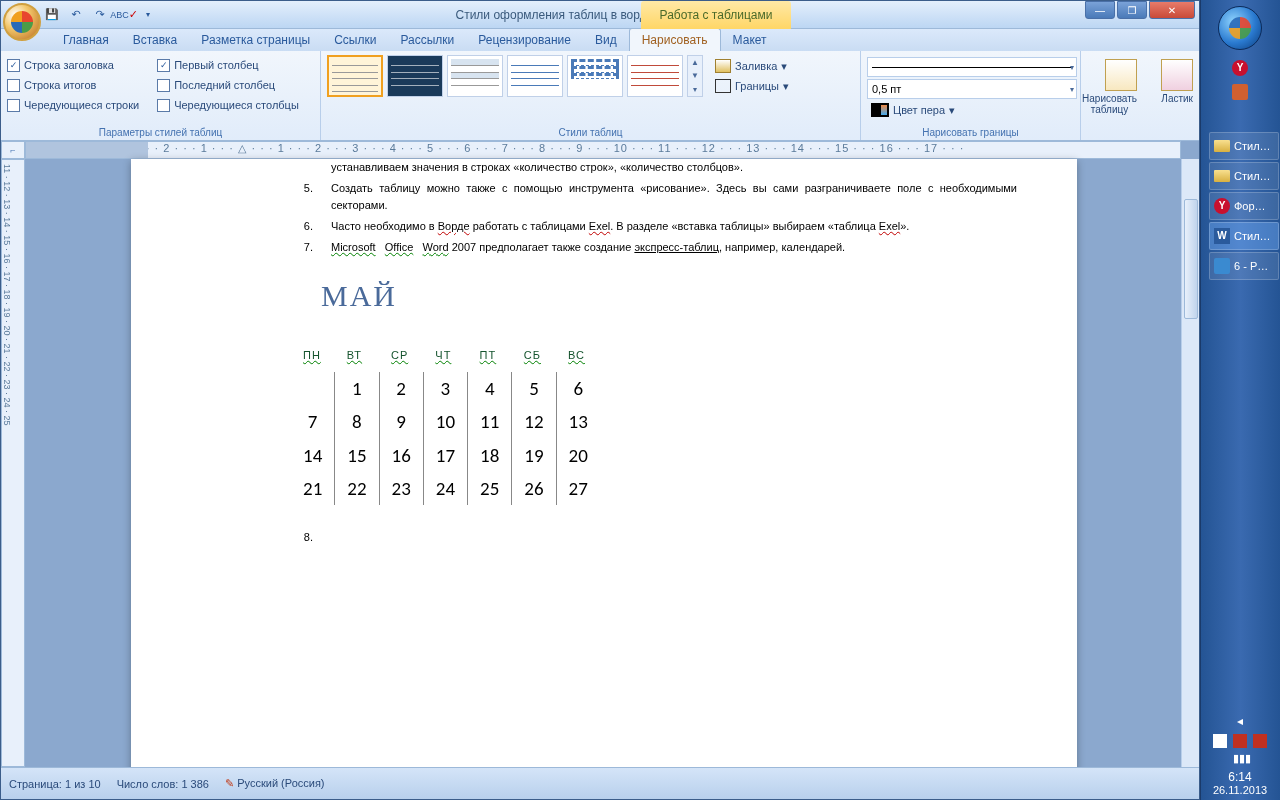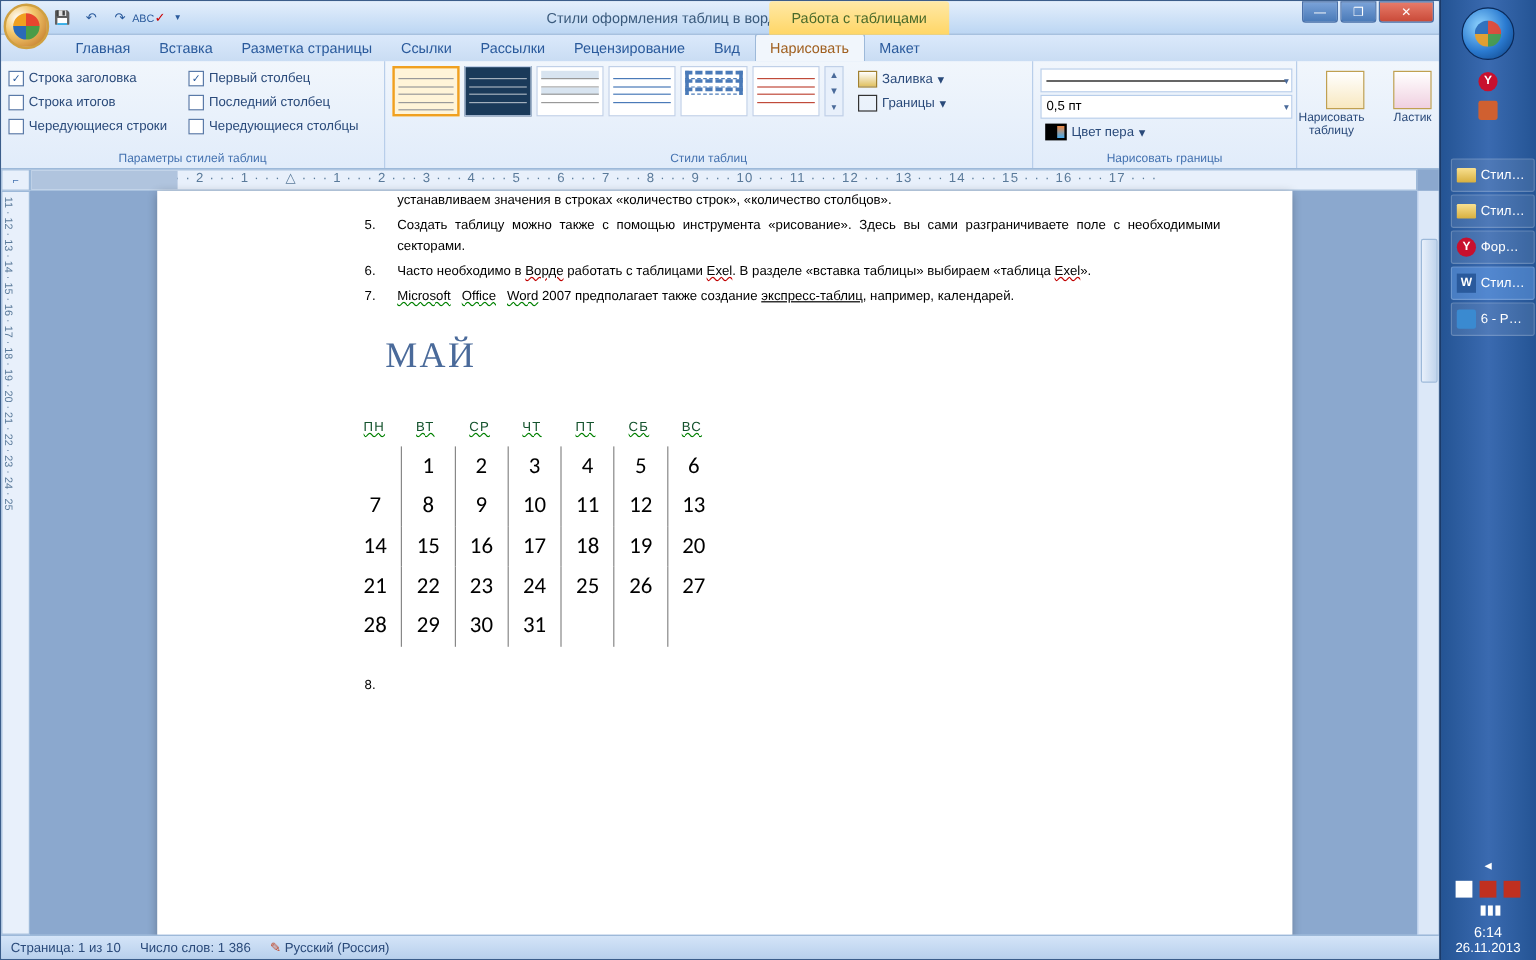--- a/index.html
+++ b/index.html
@@ -53,21 +53,21 @@
 .list-num{width:140px;text-align:right;padding-right:18px;flex-shrink:0;}
 .list-body{flex:1;}
 .wavy{text-decoration:underline wavy #c00000;text-decoration-thickness:1px;}
 .wavy-g{text-decoration:underline wavy #008000;text-decoration-thickness:1px;}
 .cal-title{font-family:Cambria,serif;font-size:30px;color:#4a6a9a;margin:18px 0 12px 130px;letter-spacing:2px;}
 .cal-table{margin-left:100px;border-collapse:collapse;}
 .cal-table th{font-family:Cambria,serif;font-size:20px;color:#14532d;font-weight:normal;padding:4px 12px;letter-spacing:1px;}
 .cal-table th span{border-bottom:1px wavy #008000;}
 .cal-table td{font-family:Calibri,sans-serif;font-size:19px;text-align:center;padding:2px 12px;border-right:1px solid #888;}
 .cal-table td:last-child{border-right:none;}
-.statusbar{height:20px;background:linear-gradient(#d4e4f8,#b8d0ec);border-top:1px solid #9db9d9;display:flex;align-items:center;padding:0 8px;color:#2a4a7a;gap:16px;position:relative;}
+.statusbar{height:32px;background:linear-gradient(#d4e4f8,#b8d0ec);border-top:1px solid #9db9d9;display:flex;align-items:center;padding:0 8px;color:#2a4a7a;gap:16px;position:relative;}
 .status-right{position:absolute;right:8px;display:flex;align-items:center;gap:8px;}
 .view-btns{display:flex;gap:1px;}
 .view-btn{width:20px;height:16px;border:1px solid #9db9d9;background:#e8f0fb;}
 .view-btn.active{background:#f8e8b0;border-color:#d0a040;}
 .zoom-slider{width:110px;height:4px;background:#9db9d9;position:relative;}
 .zoom-thumb{position:absolute;left:60%;top:-4px;width:8px;height:12px;background:#e8f0fb;border:1px solid #5a7aa8;}
 .taskbar-side{position:absolute;right:0;top:0;width:80px;height:800px;background:linear-gradient(90deg,#245494,#3a6ab0,#245494);border-left:1px solid #1a3a6a;}
 .start-orb{position:absolute;right:18px;top:6px;width:44px;height:44px;border-radius:50%;background:radial-gradient(circle at 35% 35%,#8fd4ff,#2a7ad0 55%,#0a3a7a);border:1px solid #0a2a5a;}
 .start-orb::after{content:"";position:absolute;inset:10px;background:radial-gradient(circle,transparent 30%,transparent),conic-gradient(#e8462e 0 90deg,#4a9c48 90deg 180deg,#f0a020 180deg 270deg,#2a6ab8 270deg 360deg);border-radius:50%;opacity:0.9;}
 .tb-icon{width:70px;height:28px;margin:2px 5px;background:rgba(255,255,255,0.1);border:1px solid rgba(255,255,255,0.2);border-radius:2px;display:flex;align-items:center;padding:0 4px;gap:4px;color:#fff;font-size:10px;overflow:hidden;}
@@ -318,29 +318,20 @@
               </tr>
           <tr>
                 <td>21</td>
                 <td>22</td>
                 <td>23</td>
                 <td>24</td>
                 <td>25</td>
                 <td>26</td>
                 <td>27</td>
               </tr>
-          <tr>
-                <td>28</td>
-                <td>29</td>
-                <td>30</td>
-                <td>31</td>
-                <td></td>
-                <td></td>
-                <td></td>
-              </tr>
         </tbody>
           </table>
 
         <div class="list-item" style="margin-top:24px;">
             <div class="list-num">8.</div>
             <div class="list-body"></div>
           </div>
       </div>
     </div>
   </div>

